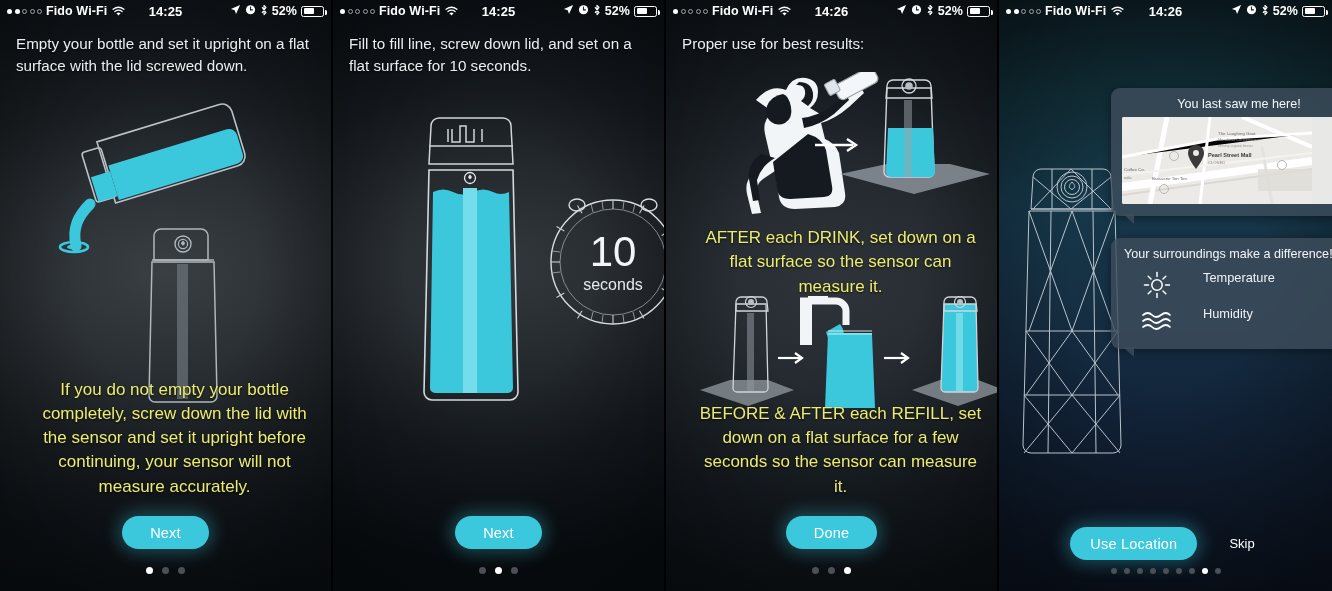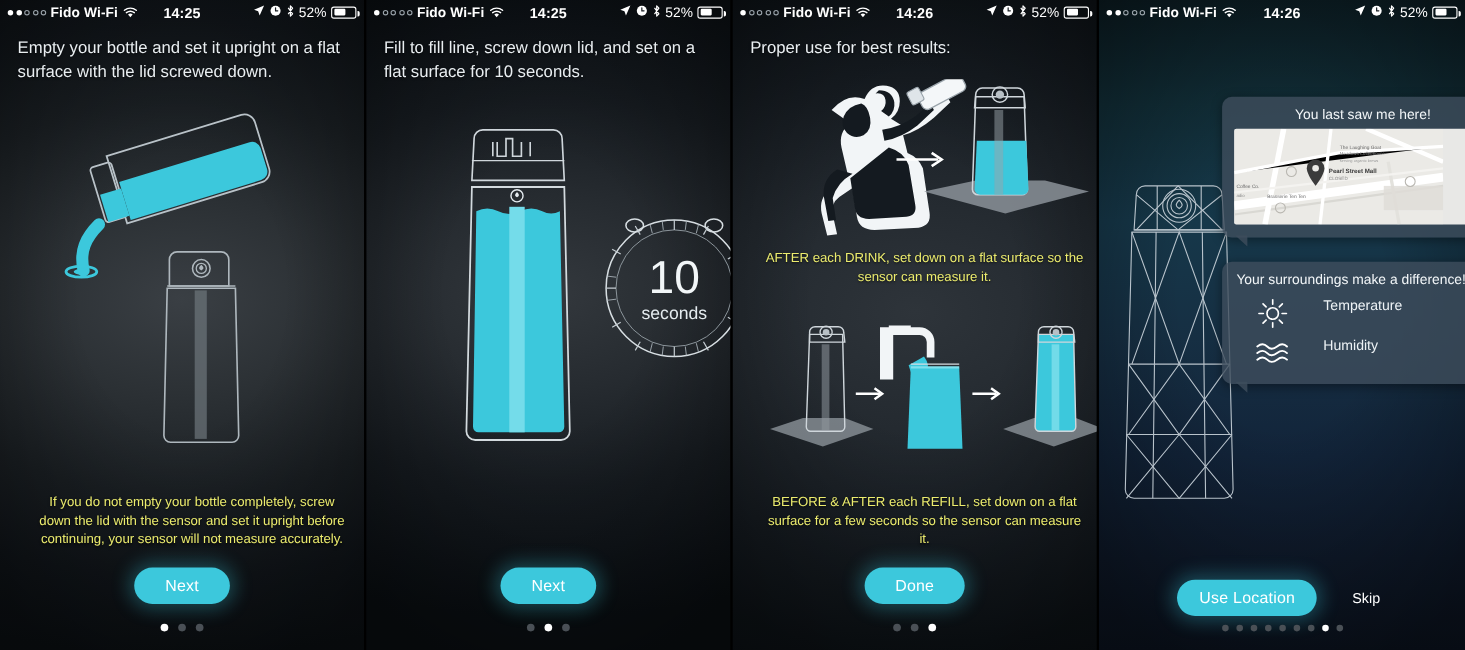--- a/index.html
+++ b/index.html
@@ -55,21 +55,21 @@
   }
   .sb-left { display: flex; align-items: center; gap: 4px; flex: 1; }
   .sb-center { position: absolute; left: 0; right: 0; text-align: center; font-weight: bold; font-size: 13px; pointer-events: none; }
   .sb-right { display: flex; align-items: center; gap: 4px; margin-left: auto; z-index: 2; }
   .dots-sig { display: flex; gap: 2.5px; align-items: center; }
   .dots-sig i { width: 5px; height: 5px; border-radius: 50%; display: block; }
   .dots-sig i.on { background: #fff; }
   .dots-sig i.off { background: transparent; border: 1px solid #9aa3aa; width: 5px; height: 5px; }
   .carrier { font-size: 12.5px; font-weight: bold; }
   .wifi svg { display: block; }
-  .batt-pct { font-size: 12.5px; font-weight: normal; }
+  .batt-pct { font-size: 12.5px; font-weight: bold; }
   .batt {
     width: 23px; height: 11px; border: 1px solid #fff; border-radius: 2.5px;
     position: relative; display: inline-block;
   }
   .batt::after {
     content: ""; position: absolute; right: -3.5px; top: 3px;
     width: 2px; height: 5px; background: #fff; border-radius: 0 1.5px 1.5px 0;
   }
   .batt i { position: absolute; left: 1.5px; top: 1.5px; bottom: 1.5px; width: 52%; background: #fff; border-radius: 1px; display: block; }
 
@@ -81,21 +81,21 @@
     line-height: 1.42;
     padding: 11px 16px 0;
     text-shadow: 0 1px 2px rgba(0,0,0,.6);
   }
 
   
   .caption {
     position: absolute;
     left: 30px; right: 12px;
     color: #ecec6e;
-    font-size: 12px;
+    font-size: 17px;
     line-height: 1.43;
     text-align: center;
     z-index: 4;
     text-shadow: 0 1px 2px rgba(0,0,0,.7);
   }
   .caption.bottom { bottom: 92px; }
   .caption.mid { top: 226px; }
   .caption.bottom3 { bottom: 92px; }
 
   

